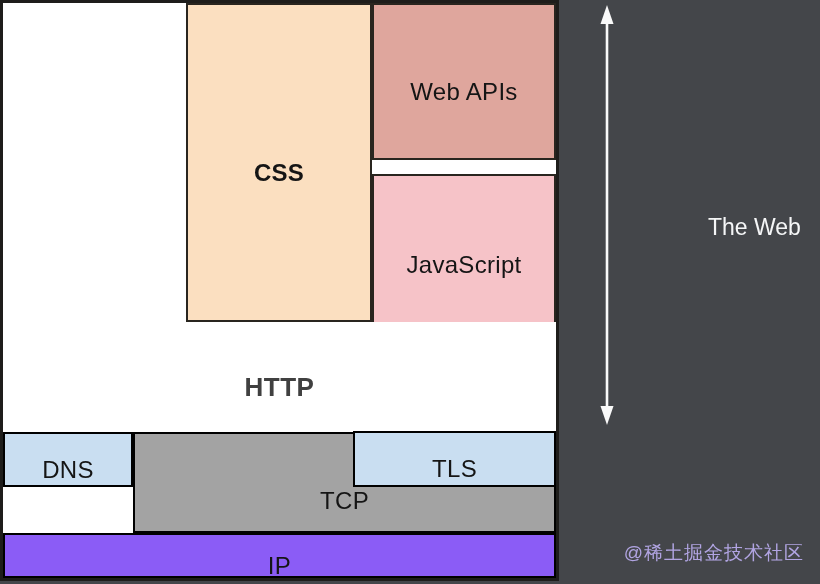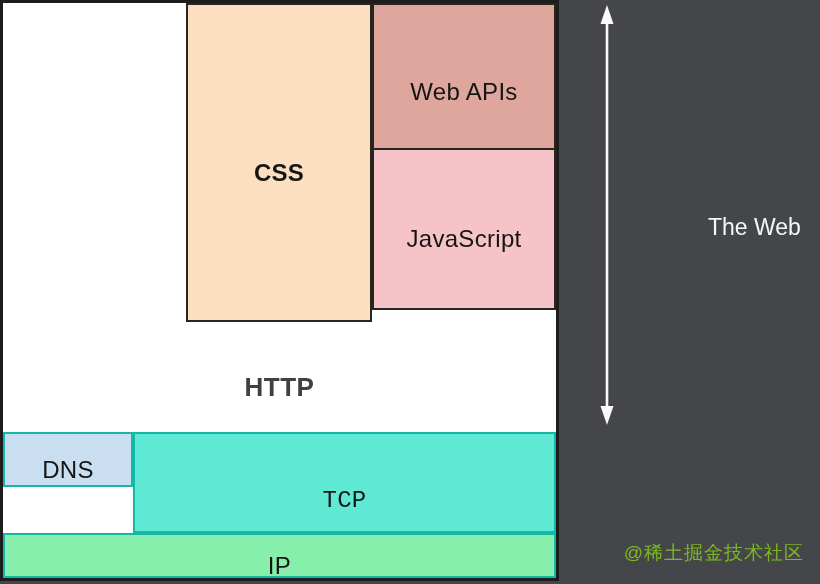--- a/index.html
+++ b/index.html
@@ -33,26 +33,26 @@
     font-size: 24px;
     color: #151515;
     letter-spacing: 0.3px;
     white-space: nowrap;
     margin-top: 20px;
   }
   
   .b-html       { left: 0;   top: 0;   width: 183px; height: 319px; }
   .b-css        { left: 183px; top: 0; width: 186px; height: 319px; font-weight: bold; }
   .b-webapis    { left: 369px; top: 0; width: 184px; height: 157px; }
-  .b-javascript { left: 369px; top: 145px; width: 184px; height: 162px; text-align: right; }
+  .b-javascript { left: 369px; top: 171px; width: 184px; height: 162px; text-align: right; }
   
   .b-http { left: 0; top: 319px; width: 553px; height: 110px; border: none; }
   .b-http .lbl { font-weight: bold; font-size: 26px; color: #404040; letter-spacing: 0.5px; }
   
-  .net { border: 2px solid #14b8a6; }
+  .net { border: 2px solid #000000; }
   .b-dns { left: 0;   top: 429px; width: 130px; height: 55px; }
   .b-udp { left: 0;   top: 484px; width: 130px; height: 46px; }
   .b-tcp { left: 130px; top: 429px; width: 423px; height: 101px;
            align-items: flex-start; }
   .b-tcp .lbl { margin-top: 53px; }
   .b-tls { left: 350px; top: 428px; width: 203px; height: 56px; z-index: 2; }
   .b-ip  { left: 0;   top: 530px; width: 553px; height: 45px; }
 
   .the-web {
     position: absolute;
@@ -64,21 +64,21 @@
   }
   .arrow-svg {
     position: absolute;
     left: 595px; top: 3px;
     width: 24px; height: 424px;
   }
   .watermark {
     position: absolute;
     right: 16px; top: 540px;
     font-size: 19px;
-    color: #84cc16;
+    color: #c4b5fd;
     opacity: 0.85;
     letter-spacing: 1px;
     white-space: nowrap;
   }
 </style>
 </head>
 <body>
 
 <div class="stage">
 
@@ -94,31 +94,34 @@
     </div>
 
     <div class="block b-javascript" style="background-color: rgb(246, 195, 200);">
       <span class="lbl">JavaScript</span>
     </div>
 
     <div class="block b-http" style="background-color: rgb(255, 255, 255);">
       <span class="lbl">HTTP</span>
     </div>
 
-    <div class="block net b-tcp" style="background-color: #5eead4; font-family: Liberation Mono, monospace;">
+    <div class="block net b-tcp" style="background-color: #a3a3a3;">
       <span class="lbl">TCP</span>
     </div>
 
+    <div class="block net b-tls" style="background-color: rgb(201, 222, 241);">
+      <span class="lbl">TLS</span>
+    </div>
 
     <div class="block net b-dns" style="background-color: rgb(201, 222, 241);">
       <span class="lbl">DNS</span>
     </div>
 
 
-    <div class="block net b-ip" style="background-color: #86efac;">
+    <div class="block net b-ip" style="background-color: #8b5cf6;">
       <span class="lbl">IP</span>
     </div>
 
   </div>
 
   <svg class="arrow-svg" viewBox="0 0 24 424" xmlns="http://www.w3.org/2000/svg">
     <line x1="12" y1="16" x2="12" y2="408" stroke="#fafafa" stroke-width="2.6"></line>
     <polygon points="12,2 5.5,21 18.5,21" fill="#fafafa"></polygon>
     <polygon points="12,422 5.5,403 18.5,403" fill="#fafafa"></polygon>
   </svg>

